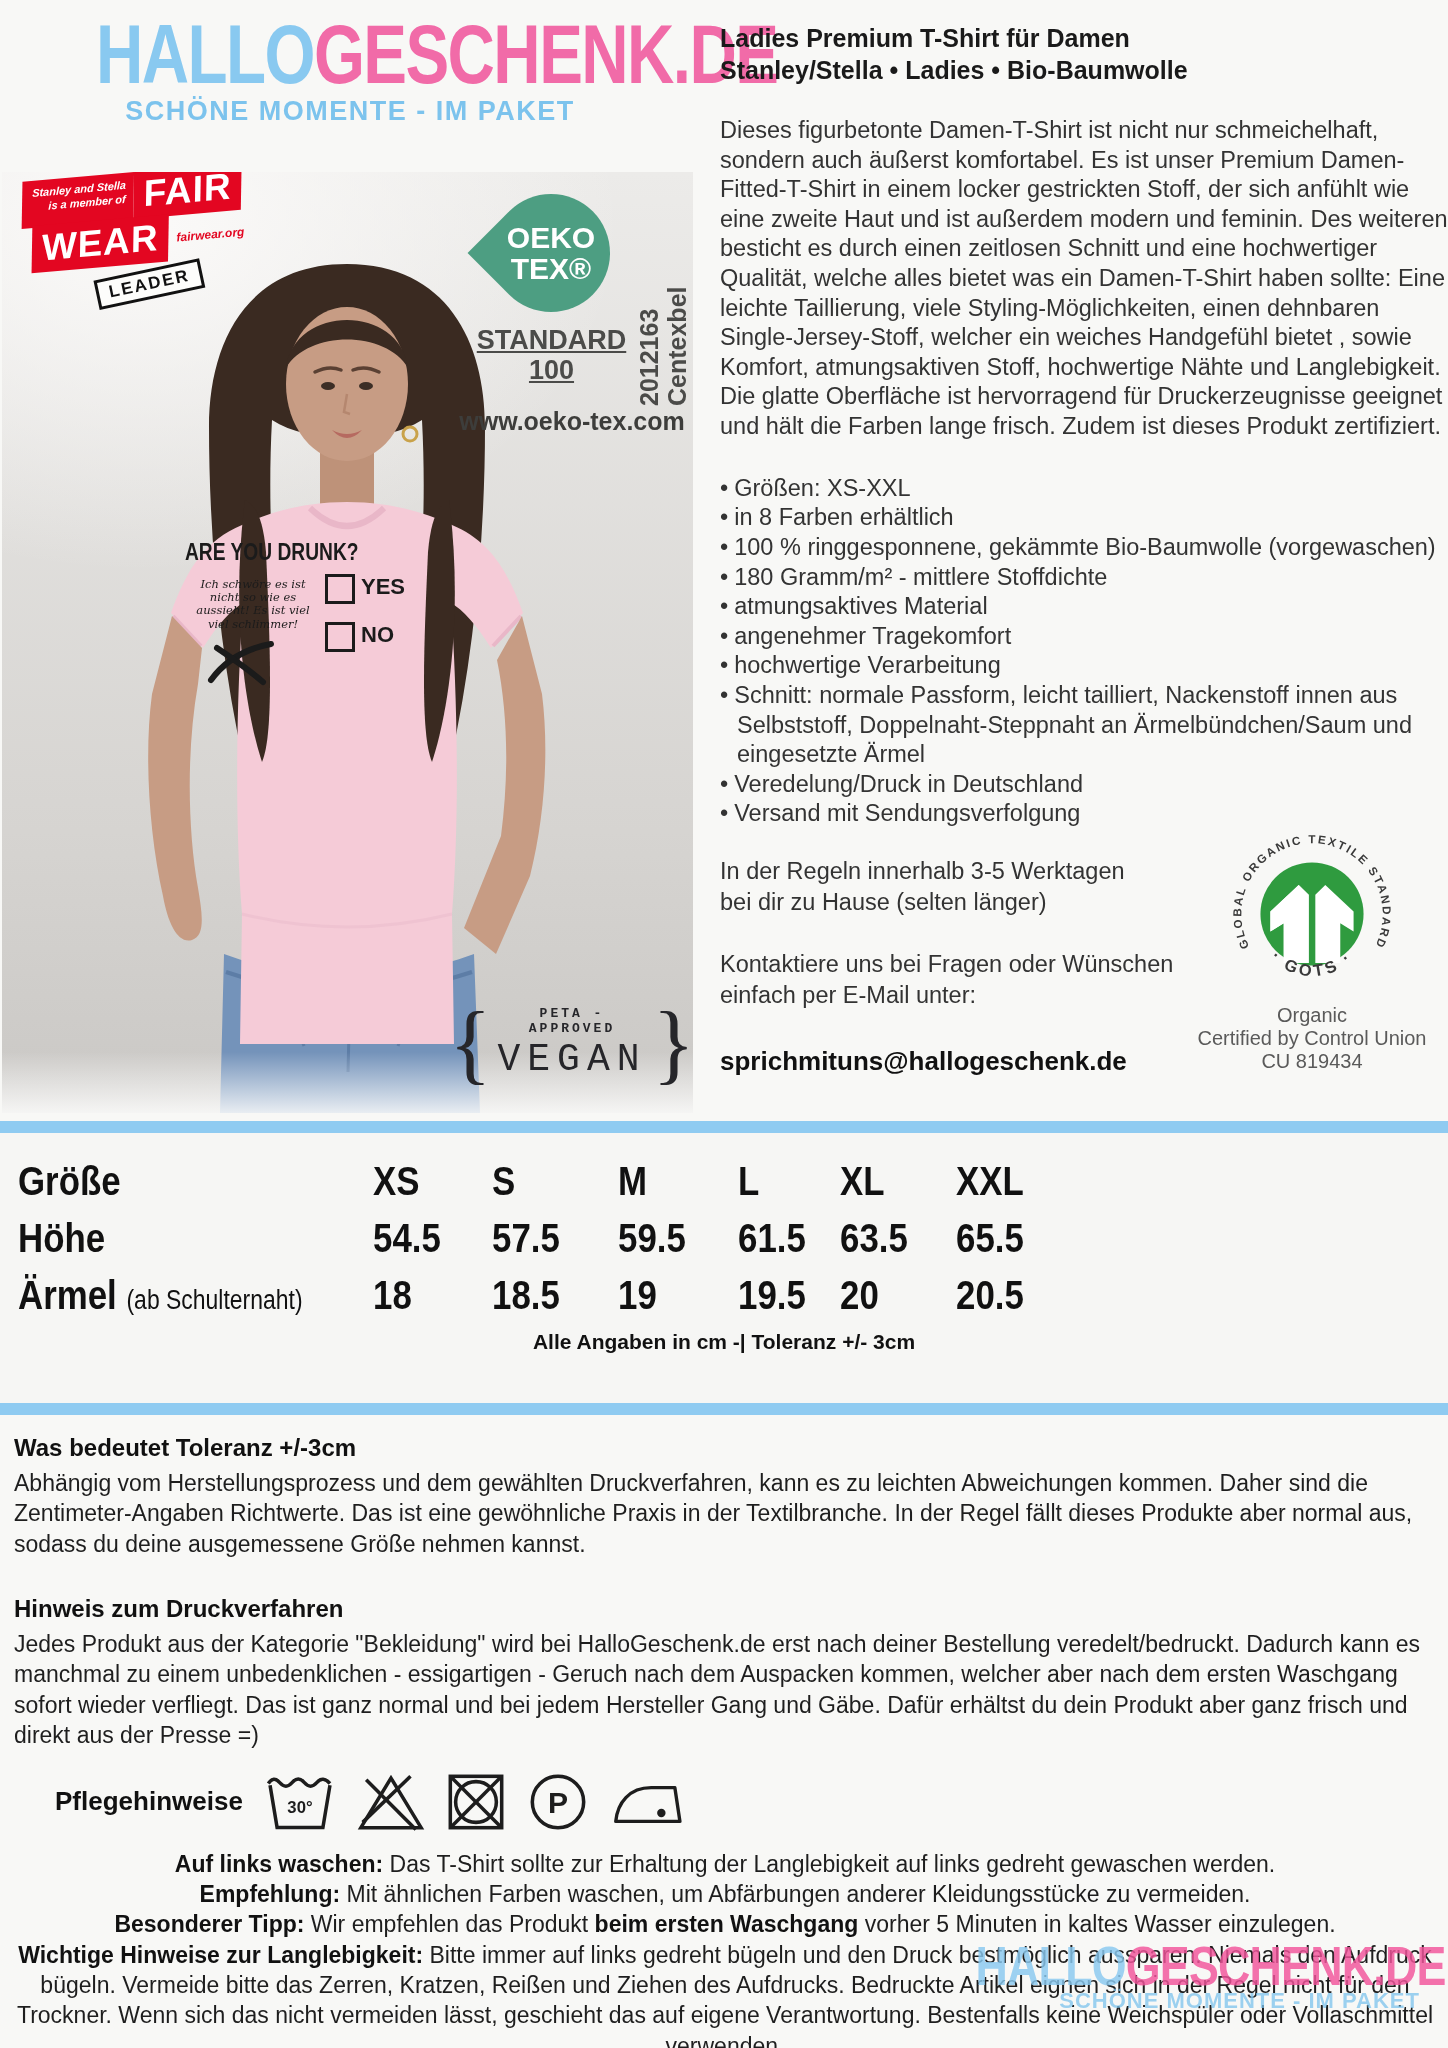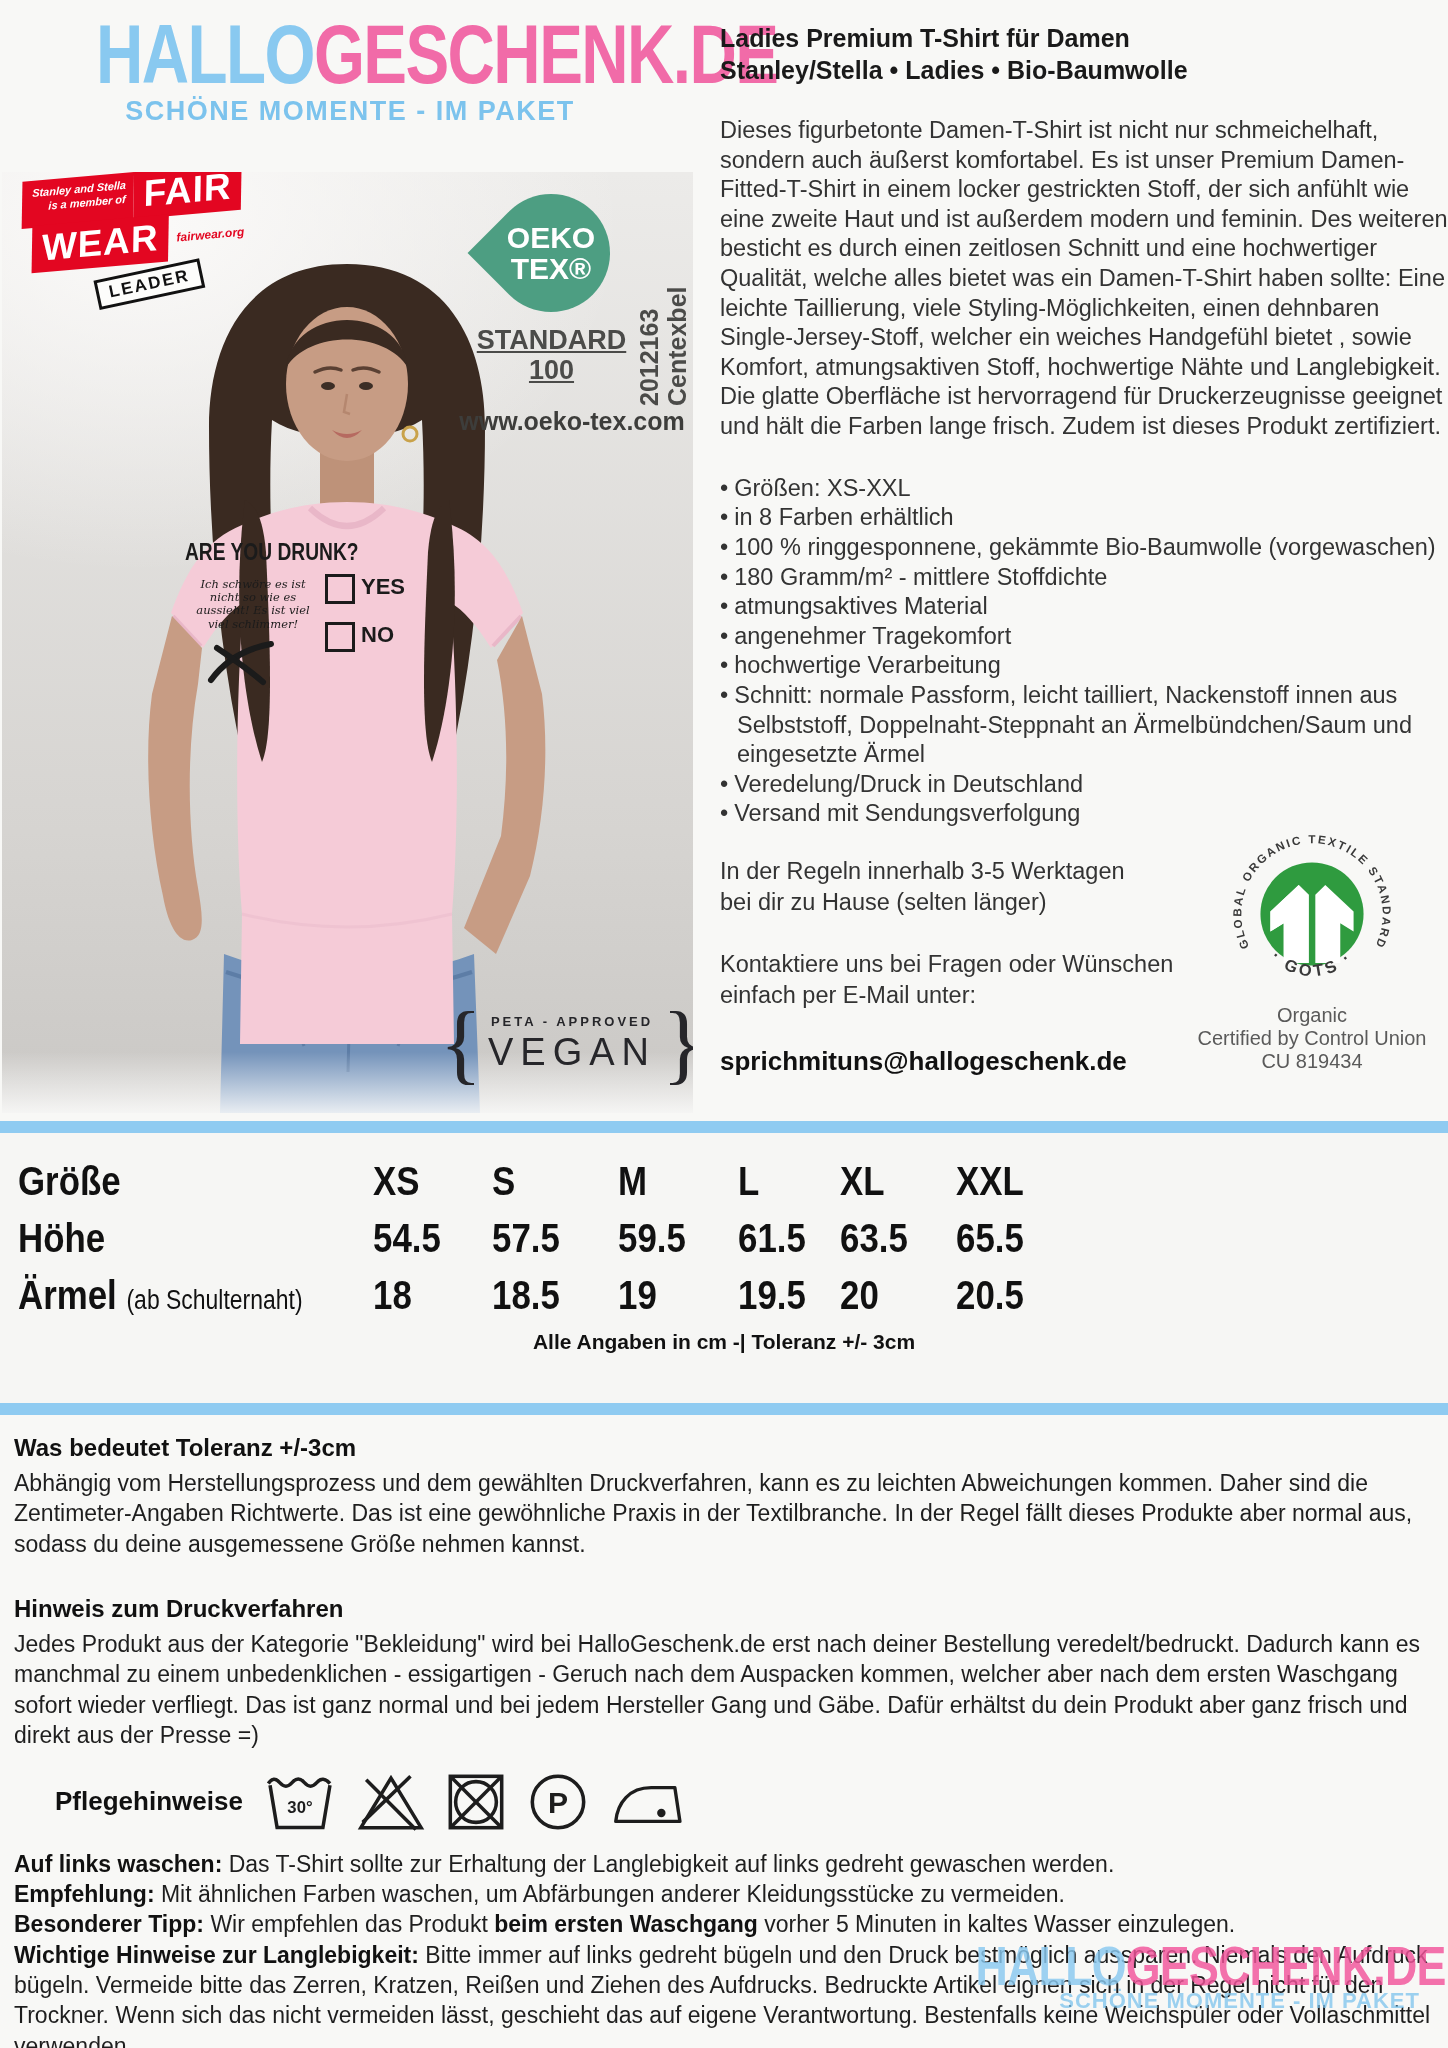--- a/index.html
+++ b/index.html
@@ -47,21 +47,21 @@
                 font-family:"DejaVu Serif",serif;font-style:italic;font-size:11.5px;line-height:1.15;}
   .cbx{position:absolute;left:140px;width:24px;height:24px;border:3px solid #1b1b1b;background:transparent;}
   .cbx.yes{top:0px;} .cbx.no{top:48px;}
   .cbx-label{position:absolute;left:176px;font-family:Liberation Sans, sans-serif;font-weight:bold;font-size:22px;}
   .cbx-label.yes{top:0px;} .cbx-label.no{top:48px;}
   .xmark{position:absolute;left:20px;top:66px;}
   
   .vegan{position:absolute;left:448px;top:832px;width:244px;display:flex;align-items:center;
          justify-content:center;color:#26262a;}
   .vegan-brace{font-family:"Liberation Serif",serif;font-size:88px;font-weight:300;line-height:.9;}
-  .vegan-mid{margin:0 6px;text-align:center;}
+  .vegan-mid{margin:0 6px;text-align:center;font-family:Liberation Mono, monospace;}
   .vegan-top{font-size:13px;font-weight:bold;letter-spacing:3px;}
   .vegan-main{font-size:38px;letter-spacing:7px;font-weight:400;margin-top:2px;}
   
   .info{position:absolute;left:720px;top:22px;width:732px;color:#333;}
   .info .title{font-size:25px;font-weight:bold;color:#1a1a1a;line-height:1.28;}
   .info .desc{margin-top:30px;font-size:23.5px;line-height:1.26;}
   .bullets{margin:32px 0 0 0;padding:0;list-style:none;font-size:23.5px;line-height:1.26;}
   .bullets li{padding-left:17px;}
   .bullets li::before{content:"\2022";margin-left:-17px;margin-right:6px;}
   .delivery{margin-top:27px;font-size:23.5px;line-height:1.3;white-space:pre-line;}
@@ -77,21 +77,21 @@
   .srow{display:grid;grid-template-columns:355px 119px 126px 120px 102px 116px auto;
         padding-left:18px;height:57px;align-items:center;font-size:41px;font-weight:bold;}
   .cond{display:inline-block;transform:scaleX(.85);transform-origin:0 50%;white-space:nowrap;}
   .srow .suffix{font-size:27px;font-weight:normal;}
   .tnote{margin-top:6px;text-align:center;font-size:21px;font-weight:bold;}
   
   .bottom{position:absolute;left:14px;top:1434px;width:1422px;color:#1e1e1e;}
   .bh{font-size:24px;font-weight:bold;color:#111;}
   .bp{margin:6px 0 0 0;font-size:23px;line-height:1.32;}
   .bh.second{margin-top:36px;}
-  .careline{font-size:23px;line-height:1.32;}
+  .careline{font-size:23px;line-height:1.32;text-align:center;}
   .careline b{color:#111;}
   .care-row{margin-top:20px;display:flex;align-items:center;gap:20px;margin-left:41px;}
   .care-label{font-size:26px;font-weight:800;color:#111;}
   .care-icons{display:flex;align-items:center;gap:20px;}
   .care-icons svg{display:block;}
   .care-text{margin-top:16px;}
   
   .wm{position:absolute;right:2px;top:1938px;text-align:right;pointer-events:none;}
   .wm-line1{font-size:56px;font-weight:800;letter-spacing:-1px;white-space:nowrap;line-height:1;
             display:inline-block;transform:scaleX(.8);transform-origin:100% 50%;opacity:.82;}

